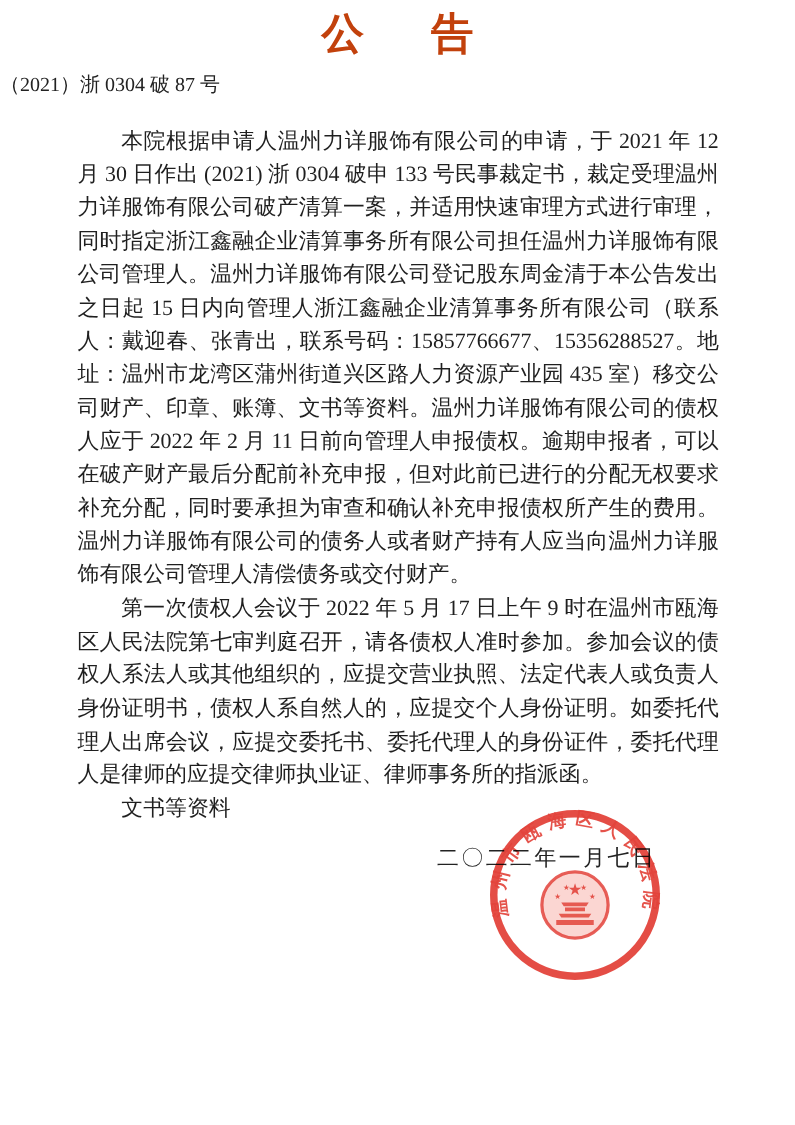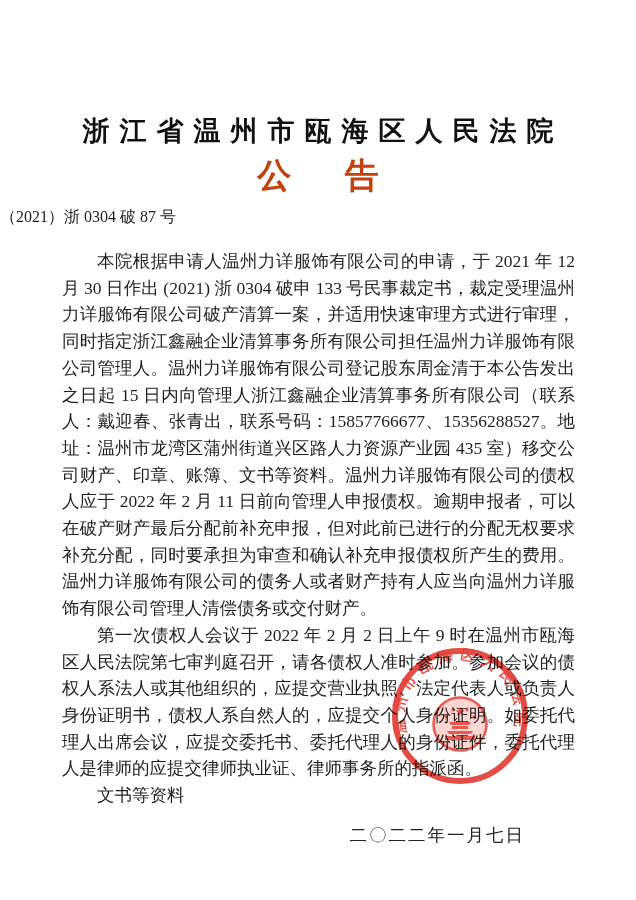--- a/index.html
+++ b/index.html
@@ -72,29 +72,28 @@
   .seal svg{display:block;}
   .seal-ring{stroke:#e0332a;fill:none;}
   .seal-char-text{fill:#e0332a;font-family:"Liberation Sans","DejaVu Sans",sans-serif;font-weight:bold;}
   .emblem-shape{fill:#e0332a;}
 </style>
 </head>
 <body>
 
 <div class="page">
 
-  <h1 class="court-name">浙江省温州市瓯海区人民法院</h1>
 
   <h2 class="doc-type">公 告</h2>
 
   <div class="case-number">（2021）浙 0304 破 87 号</div>
 
   <div class="doc-body">
     <p>本院根据申请人温州力详服饰有限公司的申请，于 2021 年 12 月 30 日作出 (2021) 浙 0304 破申 133 号民事裁定书，裁定受理温州力详服饰有限公司破产清算一案，并适用快速审理方式进行审理，同时指定浙江鑫融企业清算事务所有限公司担任温州力详服饰有限公司管理人。温州力详服饰有限公司登记股东周金清于本公告发出之日起 15 日内向管理人浙江鑫融企业清算事务所有限公司（联系人：戴迎春、张青出，联系号码：15857766677、15356288527。地址：温州市龙湾区蒲州街道兴区路人力资源产业园 435 室）移交公司财产、印章、账簿、文书等资料。温州力详服饰有限公司的债权人应于 2022 年 2 月 11 日前向管理人申报债权。逾期申报者，可以在破产财产最后分配前补充申报，但对此前已进行的分配无权要求补充分配，同时要承担为审查和确认补充申报债权所产生的费用。温州力详服饰有限公司的债务人或者财产持有人应当向温州力详服饰有限公司管理人清偿债务或交付财产。</p>
-    <p>第一次债权人会议于 2022 年 2 月 2 日上午 9 时在温州市瓯海区人民法院第七审判庭召开，请各债权人准时参加。参加会议的债权人系法人或其他组织的，应提交营业执照、法定代表人或负责人身份证明书，债权人系自然人的，应提交个人身份证明。如委托代理人出席会议，应提交委托书、委托代理人的身份证件，委托代理人是律师的应提交律师执业证、律师事务所的指派函。</p>
+    <p>第一次债权人会议于 2022 年 5 月 17 日上午 9 时在温州市瓯海区人民法院第七审判庭召开，请各债权人准时参加。参加会议的债权人系法人或其他组织的，应提交营业执照、法定代表人或负责人身份证明书，债权人系自然人的，应提交个人身份证明。如委托代理人出席会议，应提交委托书、委托代理人的身份证件，委托代理人是律师的应提交律师执业证、律师事务所的指派函。</p>
     <p>文书等资料</p>
   </div>
 
   <div class="issue-date">二〇二二年一月七日</div>
 
   <div class="seal">
     <svg viewBox="-72 -72 144 144" width="144" height="144" xmlns="http://www.w3.org/2000/svg">
 
       <circle class="seal-ring" r="65" stroke-width="6" opacity="0.95"></circle>
 

